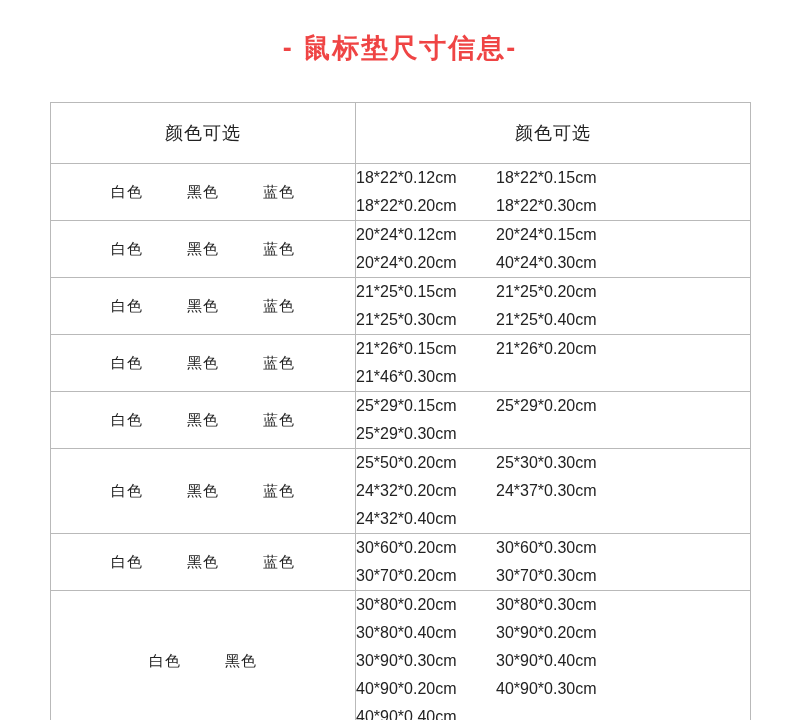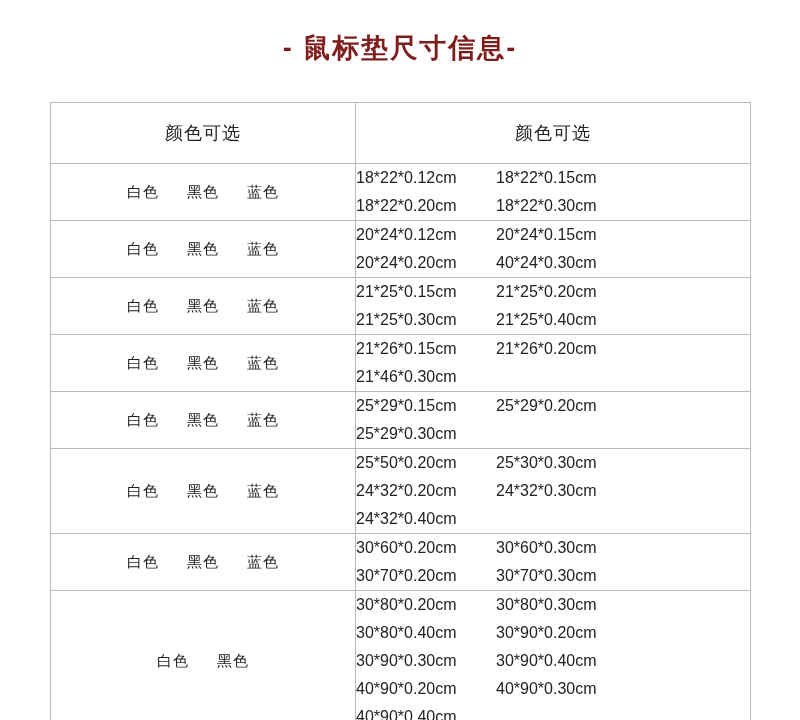--- a/index.html
+++ b/index.html
@@ -18,21 +18,21 @@
     position: relative;
     width: 800px;
     height: 720px;
     box-sizing: border-box;
   }
   .page-title {
     text-align: center;
     font-size: 27px;
     font-weight: bold;
     letter-spacing: 2px;
-    color: #7f1d1d;
+    color: #ef4444;
     padding-top: 32px;
     padding-bottom: 0;
     margin: 0;
     line-height: 1.2;
   }
   .table-wrap {
     margin: 38px auto 0 auto;
     width: 700px;
   }
   table.size-table {
@@ -62,21 +62,21 @@
     font-size: 15px;
     color: #222;
     letter-spacing: 1px;
     padding: 10px 0;
   }
   .color-cell .swatches {
     display: inline-block;
   }
   .color-cell .swatch {
     display: inline-block;
-    margin: 0 14px;
+    margin: 0 22px;
   }
   .size-cell {
     padding: 10px 0 10px 18px;
     font-size: 16px;
     color: #222;
   }
   .size-row {
     display: block;
     line-height: 1.75;
     white-space: nowrap;
@@ -141,21 +141,21 @@
             <td class="color-cell"><span class="swatches"><span class="swatch">白色</span><span class="swatch">黑色</span><span class="swatch">蓝色</span></span></td>
             <td class="size-cell">
               <span class="size-row"><span class="size-item">25*29*0.15cm</span><span class="size-item second">25*29*0.20cm</span></span>
               <span class="size-row"><span class="size-item">25*29*0.30cm</span></span>
             </td>
           </tr>
           <tr>
             <td class="color-cell"><span class="swatches"><span class="swatch">白色</span><span class="swatch">黑色</span><span class="swatch">蓝色</span></span></td>
             <td class="size-cell">
               <span class="size-row"><span class="size-item">25*50*0.20cm</span><span class="size-item second">25*30*0.30cm</span></span>
-              <span class="size-row"><span class="size-item">24*32*0.20cm</span><span class="size-item second">24*32*0.30cm</span></span>
+              <span class="size-row"><span class="size-item">24*32*0.20cm</span><span class="size-item second">24*37*0.30cm</span></span>
               <span class="size-row"><span class="size-item">24*32*0.40cm</span></span>
             </td>
           </tr>
           <tr>
             <td class="color-cell"><span class="swatches"><span class="swatch">白色</span><span class="swatch">黑色</span><span class="swatch">蓝色</span></span></td>
             <td class="size-cell">
               <span class="size-row"><span class="size-item">30*60*0.20cm</span><span class="size-item second">30*60*0.30cm</span></span>
               <span class="size-row"><span class="size-item">30*70*0.20cm</span><span class="size-item second">30*70*0.30cm</span></span>
             </td>
           </tr>

